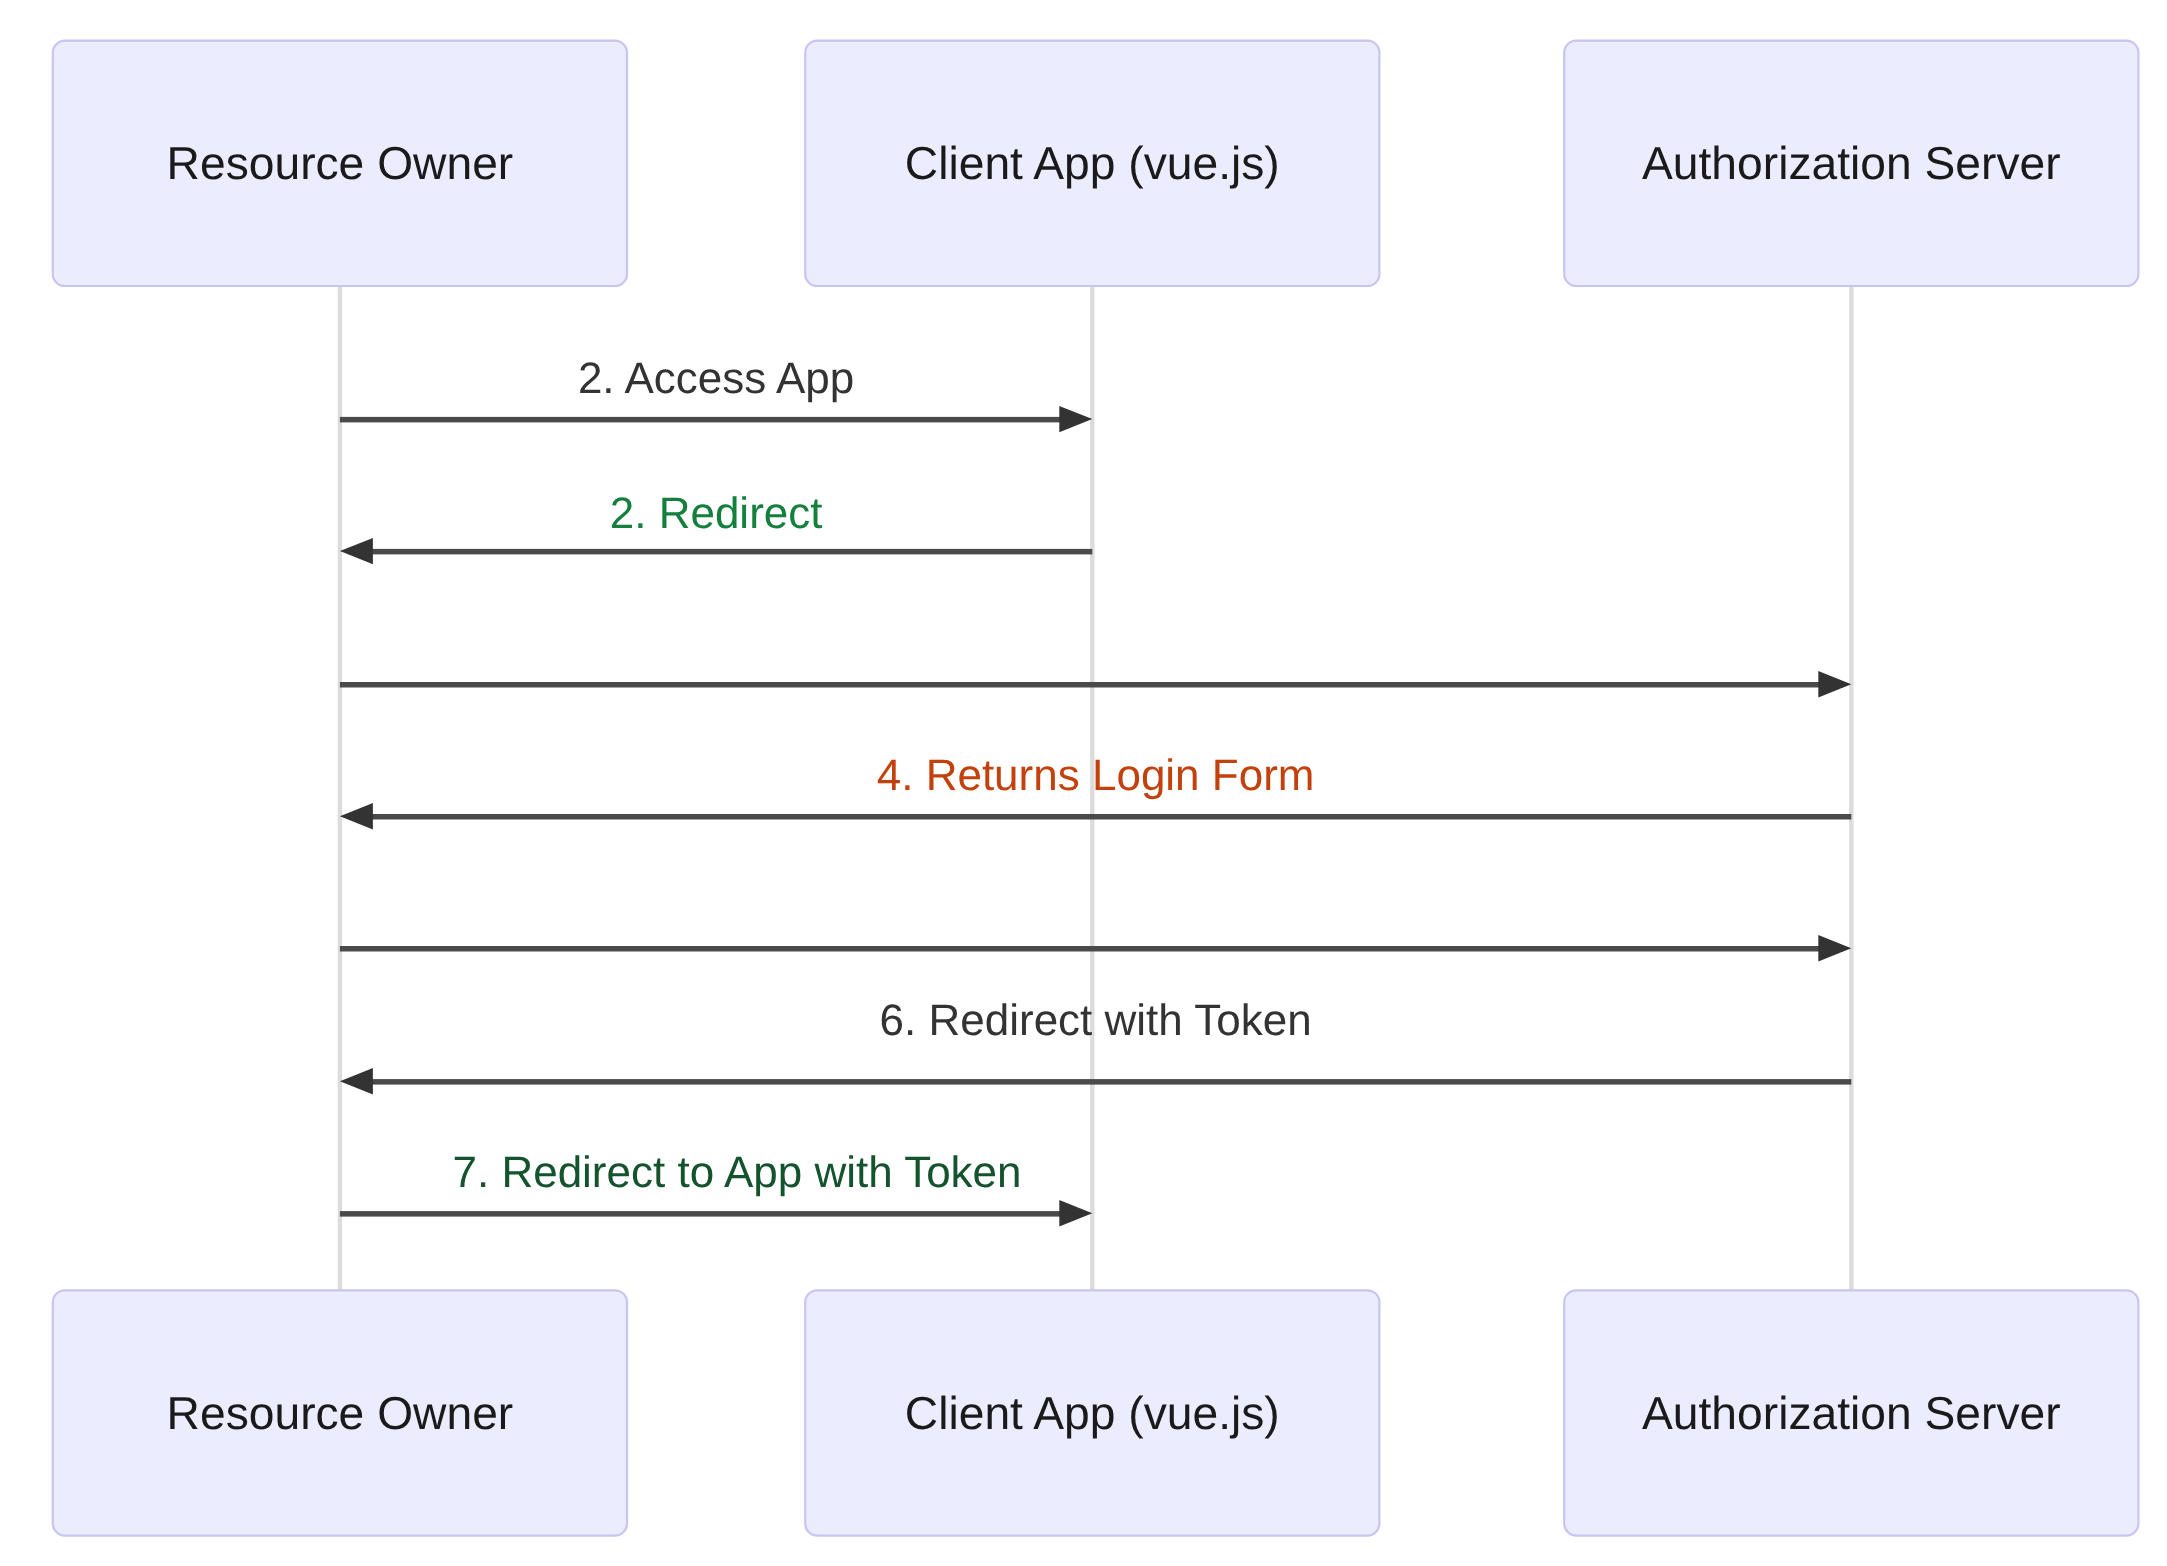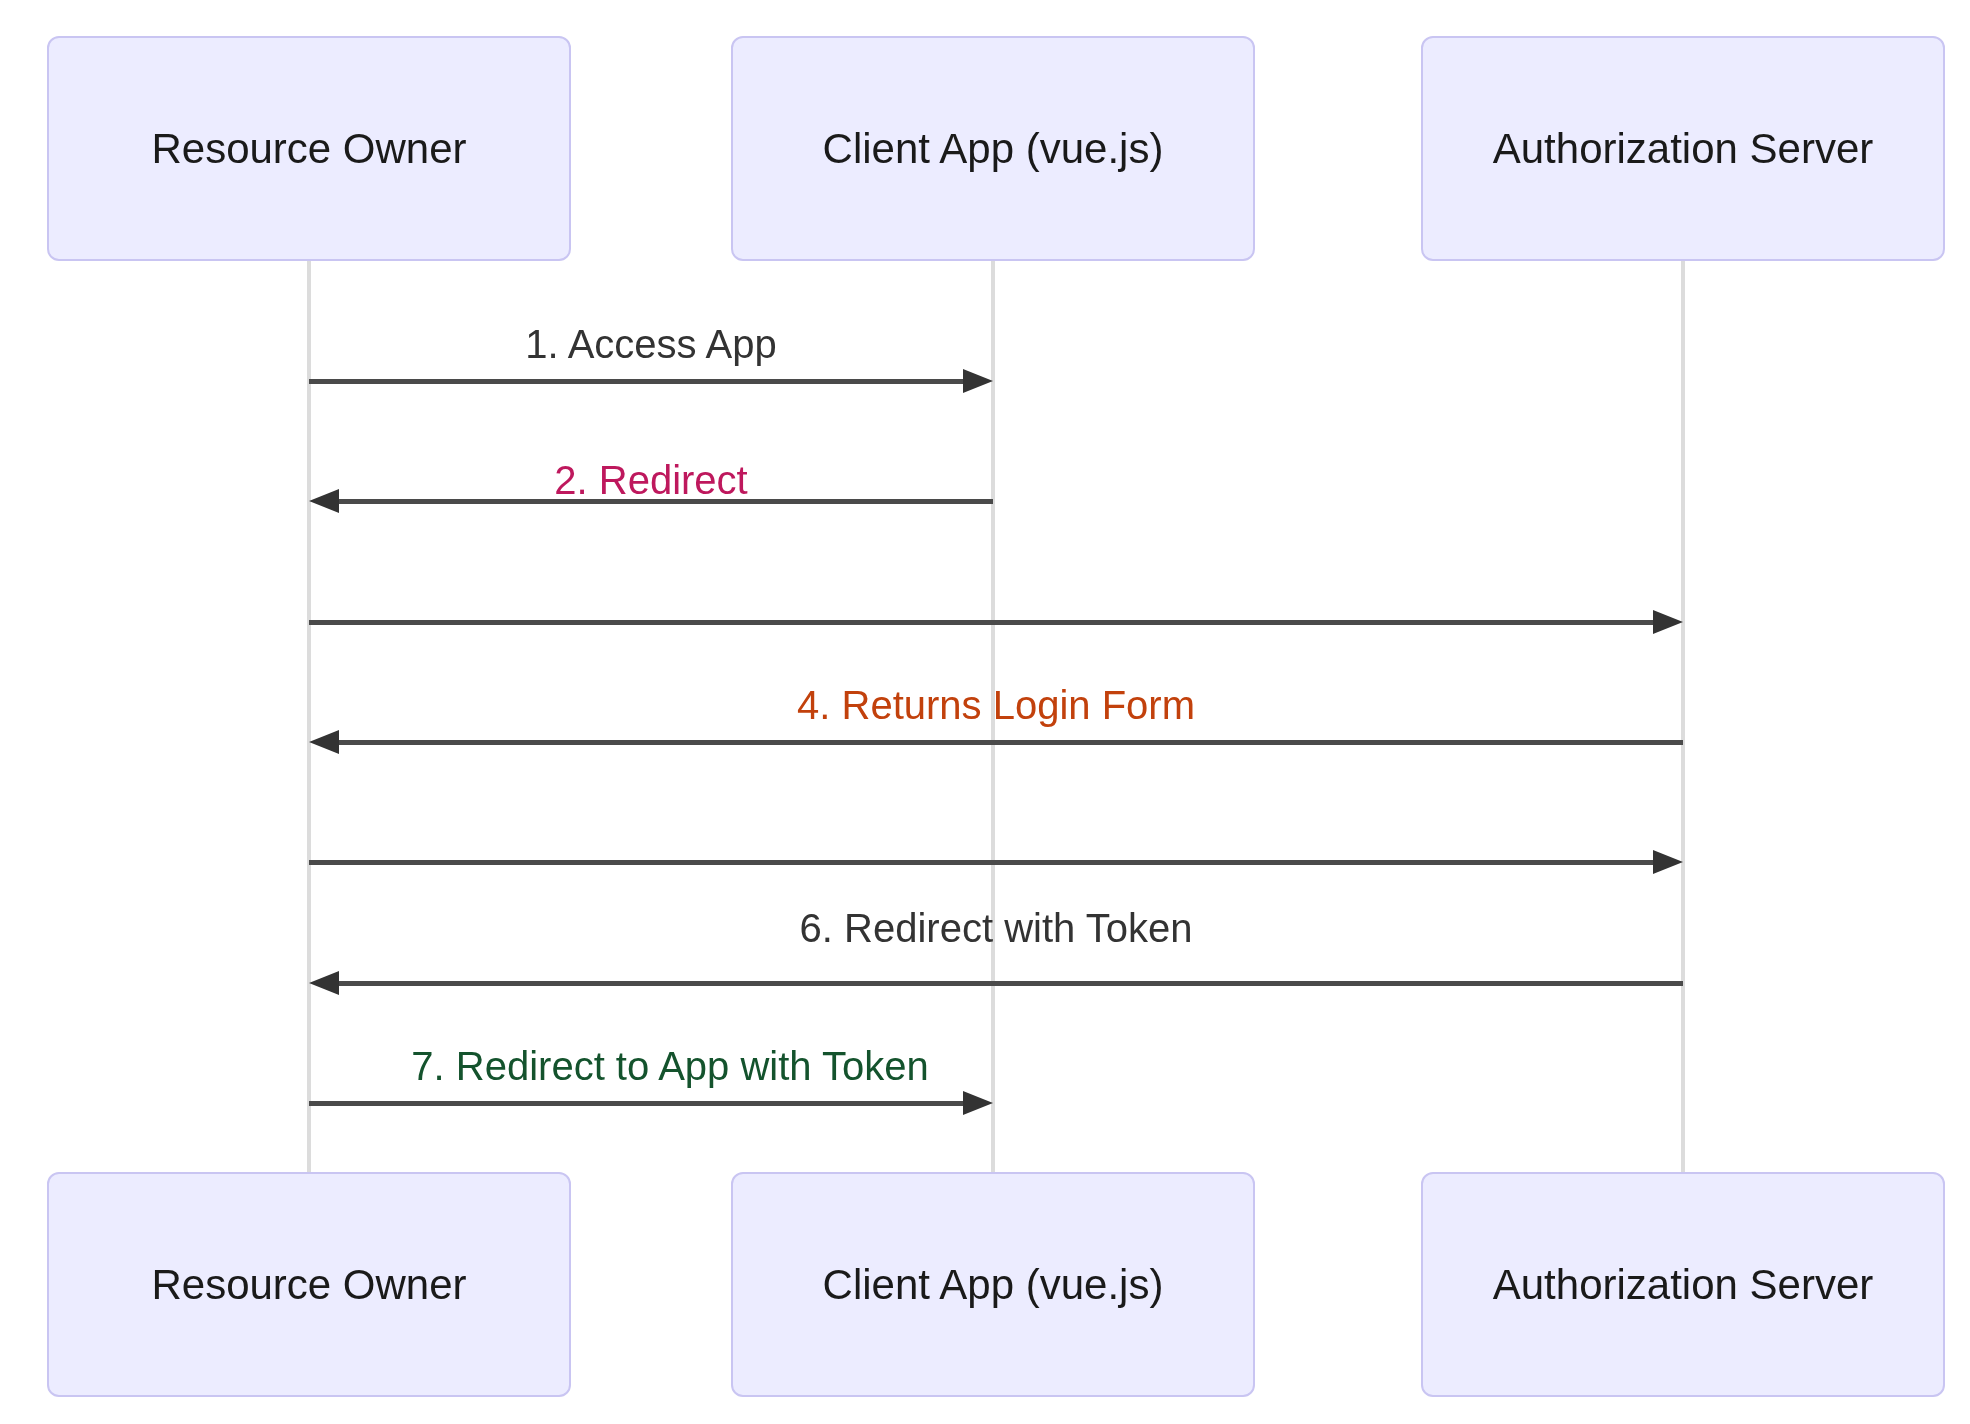--- a/index.html
+++ b/index.html
@@ -65,24 +65,24 @@
     <div class="actor-box" style="left: 731px; top: 1172px; width: 524px; height: 225px; background: rgb(236, 236, 255); border-color: rgb(201, 197, 242);">
       <span class="actor-label" style="color: rgb(26, 26, 26);">Client App (vue.js)</span>
     </div>
     <div class="lifeline" style="left: 1681px; top: 259px; height: 915px; background: rgb(220, 220, 220);"></div>
     <div class="actor-box" style="left: 1421px; top: 36px; width: 524px; height: 225px; background: rgb(236, 236, 255); border-color: rgb(201, 197, 242);">
       <span class="actor-label" style="color: rgb(26, 26, 26);">Authorization Server</span>
     </div>
     <div class="actor-box" style="left: 1421px; top: 1172px; width: 524px; height: 225px; background: rgb(236, 236, 255); border-color: rgb(201, 197, 242);">
       <span class="actor-label" style="color: rgb(26, 26, 26);">Authorization Server</span>
     </div>
-    <div class="message-label" style="left: 651px; top: 321px; color: rgb(51, 51, 51);">1. Access App</div>
+    <div class="message-label" style="left: 651px; top: 321px; color: rgb(51, 51, 51);">2. Access App</div>
     <div class="message-line" style="left: 309px; width: 676px; top: 379px; background: rgb(74, 74, 74);"></div>
     <div class="arrowhead" style="top: 369px; border-top: 12px solid transparent; border-bottom: 12px solid transparent; left: 963px; border-left: 30px solid rgb(51, 51, 51);"></div>
-    <div class="message-label" style="left: 651px; top: 457px; color: #be185d;">2. Redirect</div>
+    <div class="message-label" style="left: 651px; top: 444px; color: #15803d;">2. Redirect</div>
     <div class="message-line" style="left: 317px; width: 676px; top: 499px; background: rgb(74, 74, 74);"></div>
     <div class="arrowhead" style="top: 489px; border-top: 12px solid transparent; border-bottom: 12px solid transparent; left: 309px; border-right: 30px solid rgb(51, 51, 51);"></div>
     <div class="message-line" style="left: 309px; width: 1366px; top: 620px; background: rgb(74, 74, 74);"></div>
     <div class="arrowhead" style="top: 610px; border-top: 12px solid transparent; border-bottom: 12px solid transparent; left: 1653px; border-left: 30px solid rgb(51, 51, 51);"></div>
     <div class="message-label" style="left: 996px; top: 682px; color: #c2410c;">4. Returns Login Form</div>
     <div class="message-line" style="left: 317px; width: 1366px; top: 740px; background: rgb(74, 74, 74);"></div>
     <div class="arrowhead" style="top: 730px; border-top: 12px solid transparent; border-bottom: 12px solid transparent; left: 309px; border-right: 30px solid rgb(51, 51, 51);"></div>
     <div class="message-line" style="left: 309px; width: 1366px; top: 860px; background: rgb(74, 74, 74);"></div>
     <div class="arrowhead" style="top: 850px; border-top: 12px solid transparent; border-bottom: 12px solid transparent; left: 1653px; border-left: 30px solid rgb(51, 51, 51);"></div>
     <div class="message-label" style="left: 996px; top: 905px; color: rgb(51, 51, 51);">6. Redirect with Token</div>

